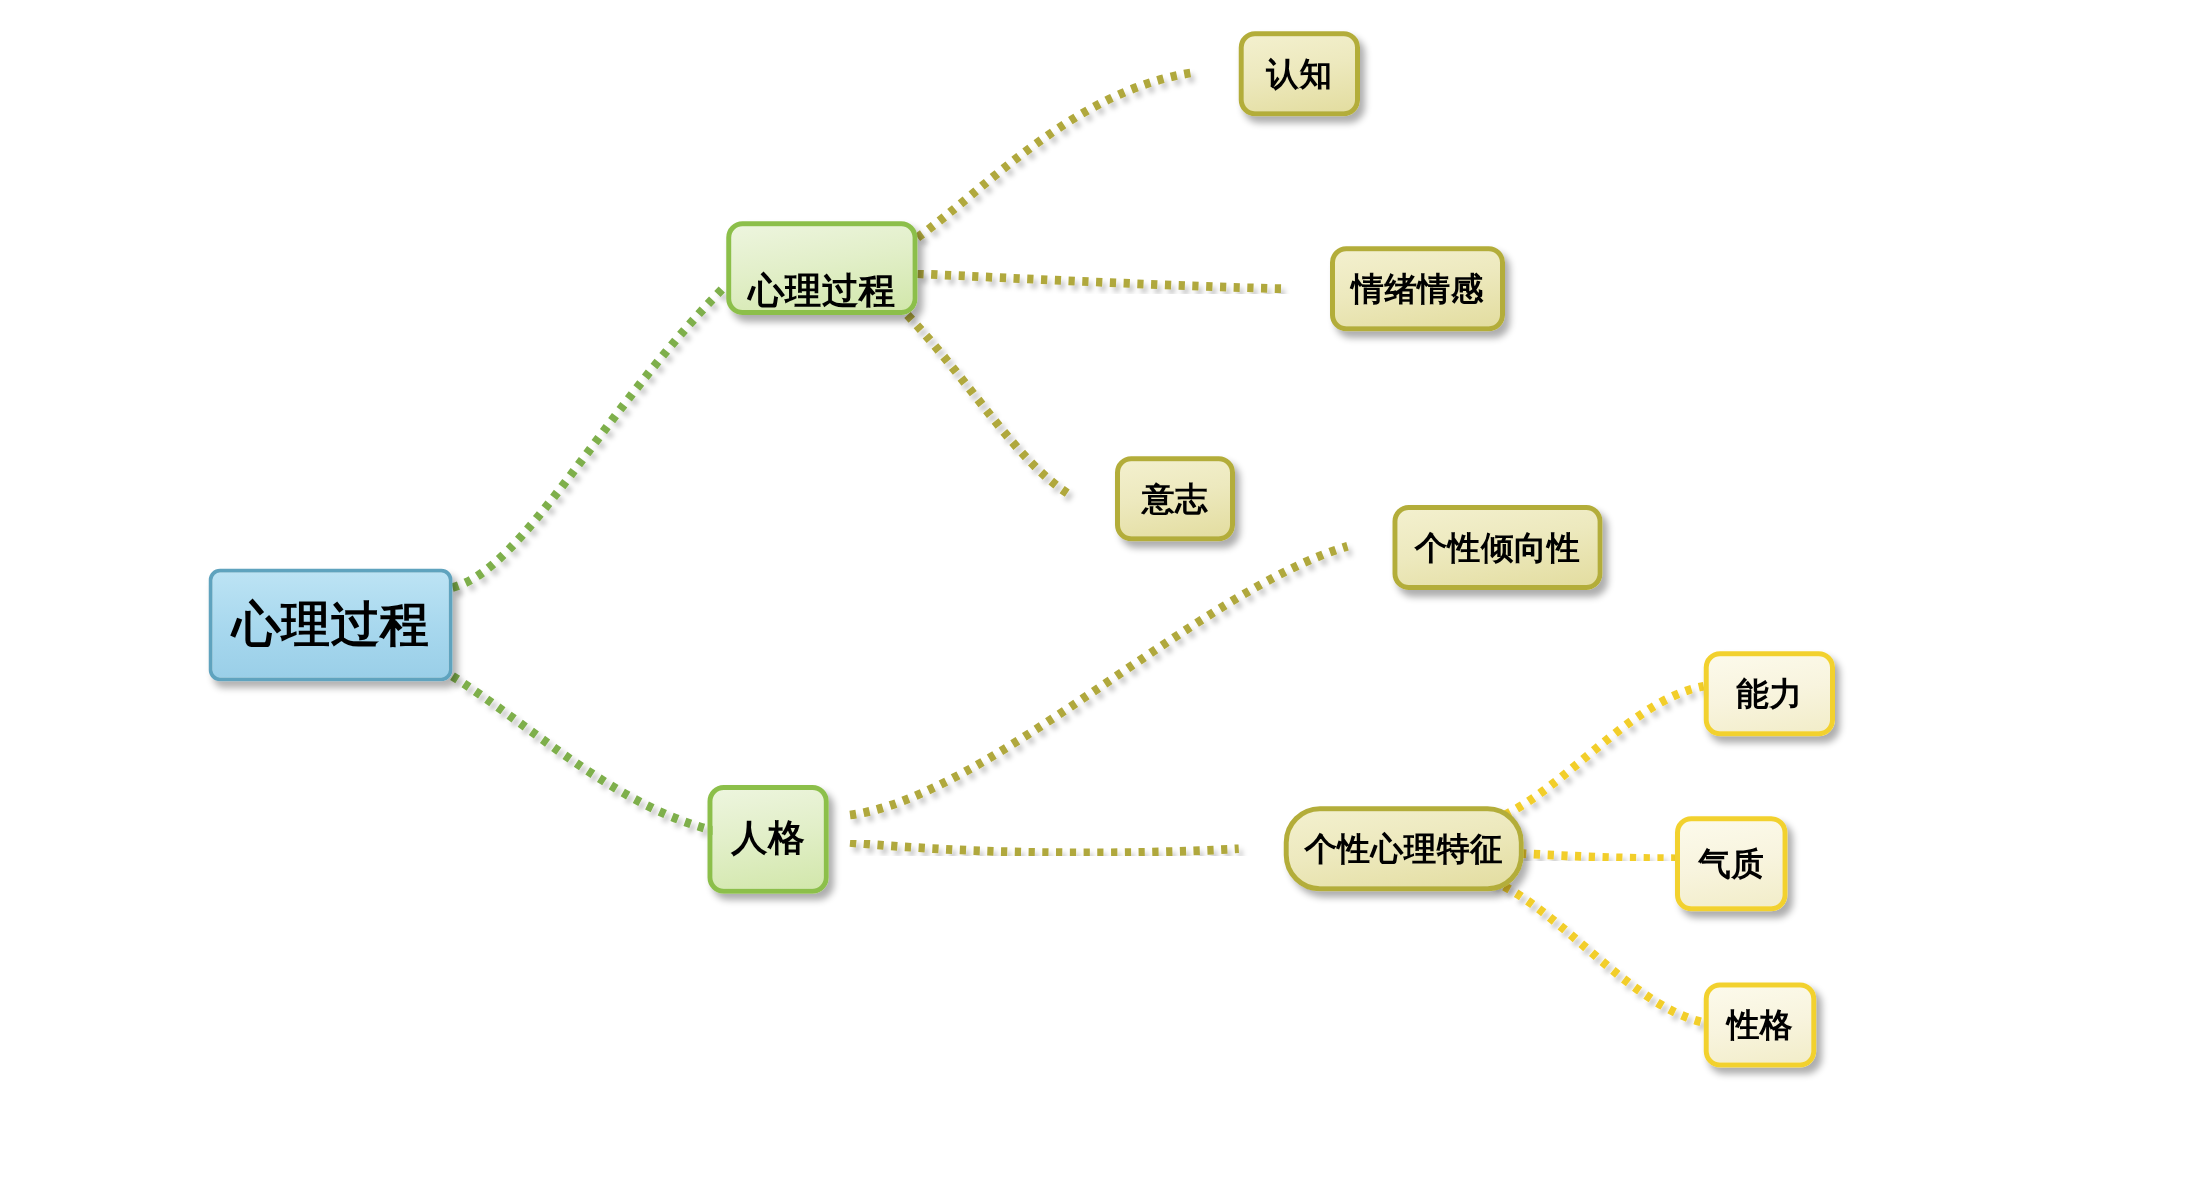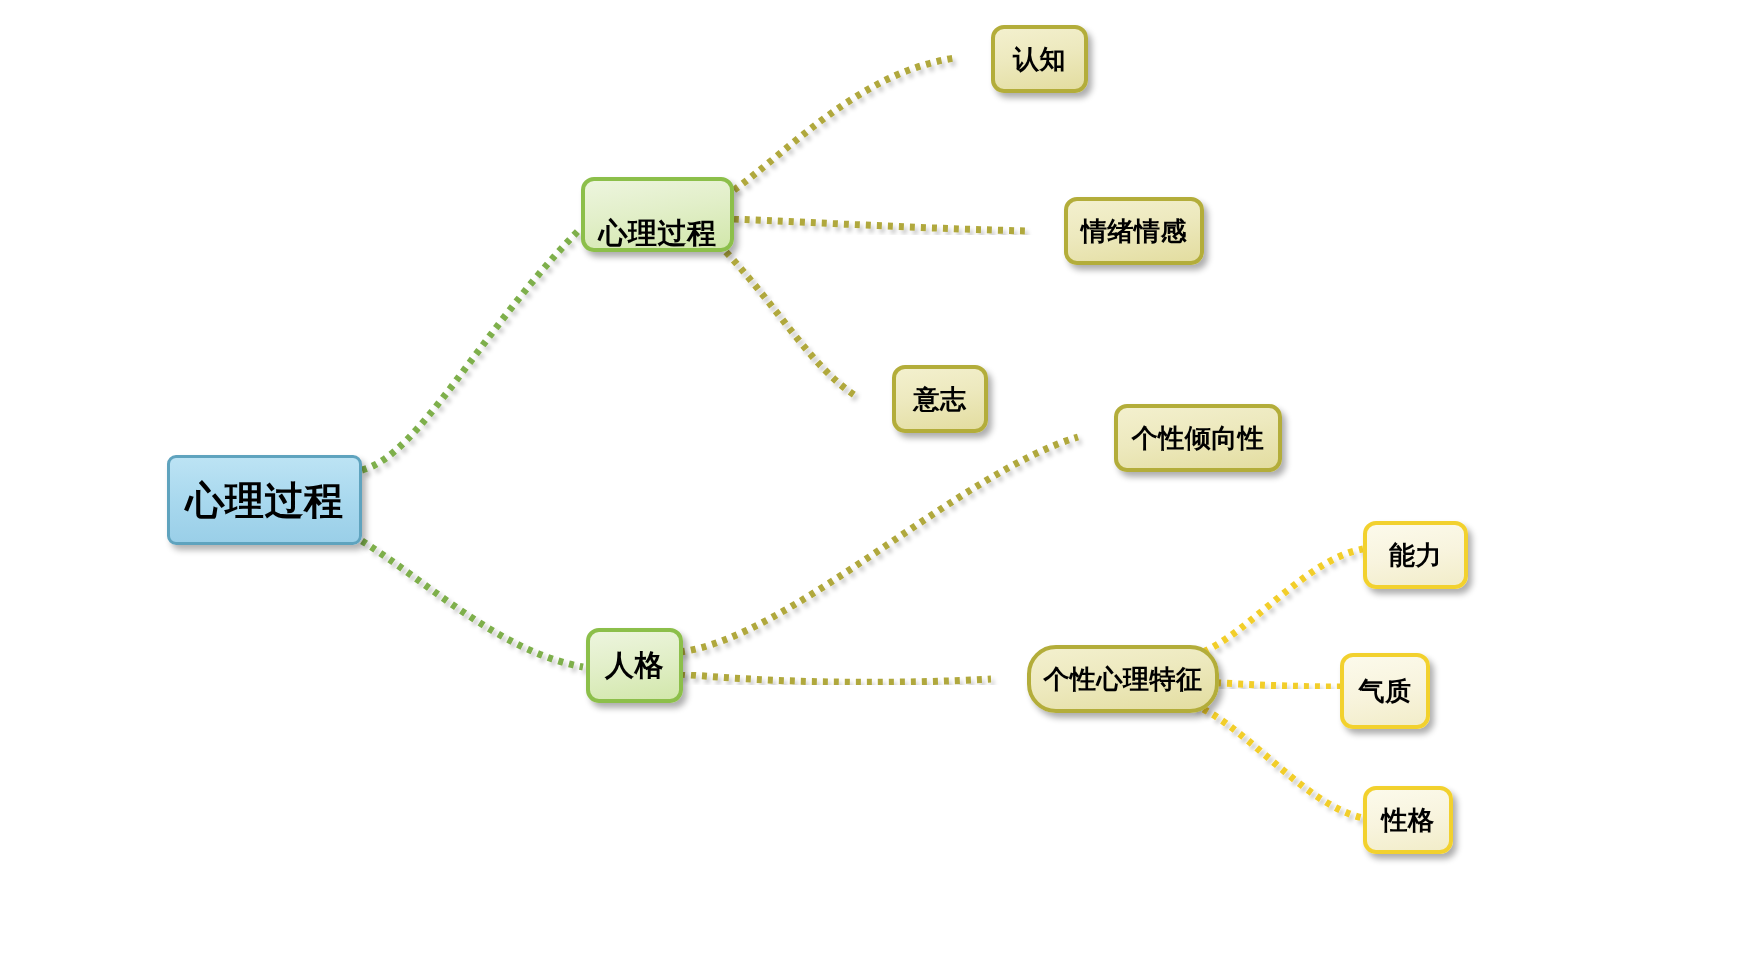--- a/index.html
+++ b/index.html
@@ -108,21 +108,21 @@
       </g>
   </svg>
 
   <div id="node-layer">
       <div class="node root" style="left: 167px; top: 455px; width: 195px; height: 90px;">
         <span class="node-label">心理过程</span>
       </div>
       <div class="node lvl1" style="left: 581px; top: 177px; width: 153px; height: 75px; align-items: flex-end;">
         <span class="node-label">心理过程</span>
       </div>
-      <div class="node lvl1" style="left: 586px; top: 628px; width: 97px; height: 75px;">
+      <div class="node lvl1" style="left: 566px; top: 628px; width: 97px; height: 87px;">
         <span class="node-label">人格</span>
       </div>
       <div class="node lvl2" style="left: 955px; top: 25px; width: 97px; height: 68px;">
         <span class="node-label">认知</span>
       </div>
       <div class="node lvl2" style="left: 1028px; top: 197px; width: 140px; height: 68px;">
         <span class="node-label">情绪情感</span>
       </div>
       <div class="node lvl2" style="left: 856px; top: 365px; width: 96px; height: 68px;">
         <span class="node-label">意志</span>

